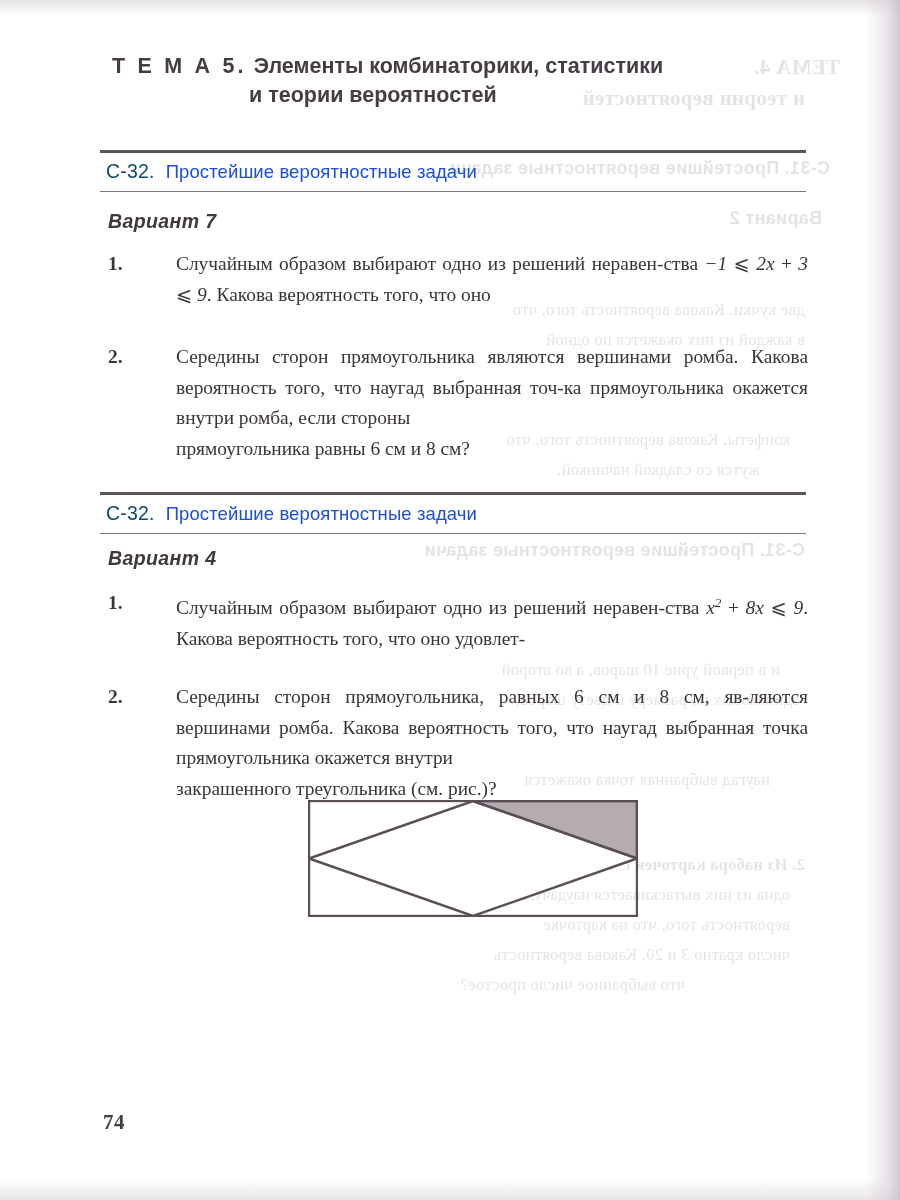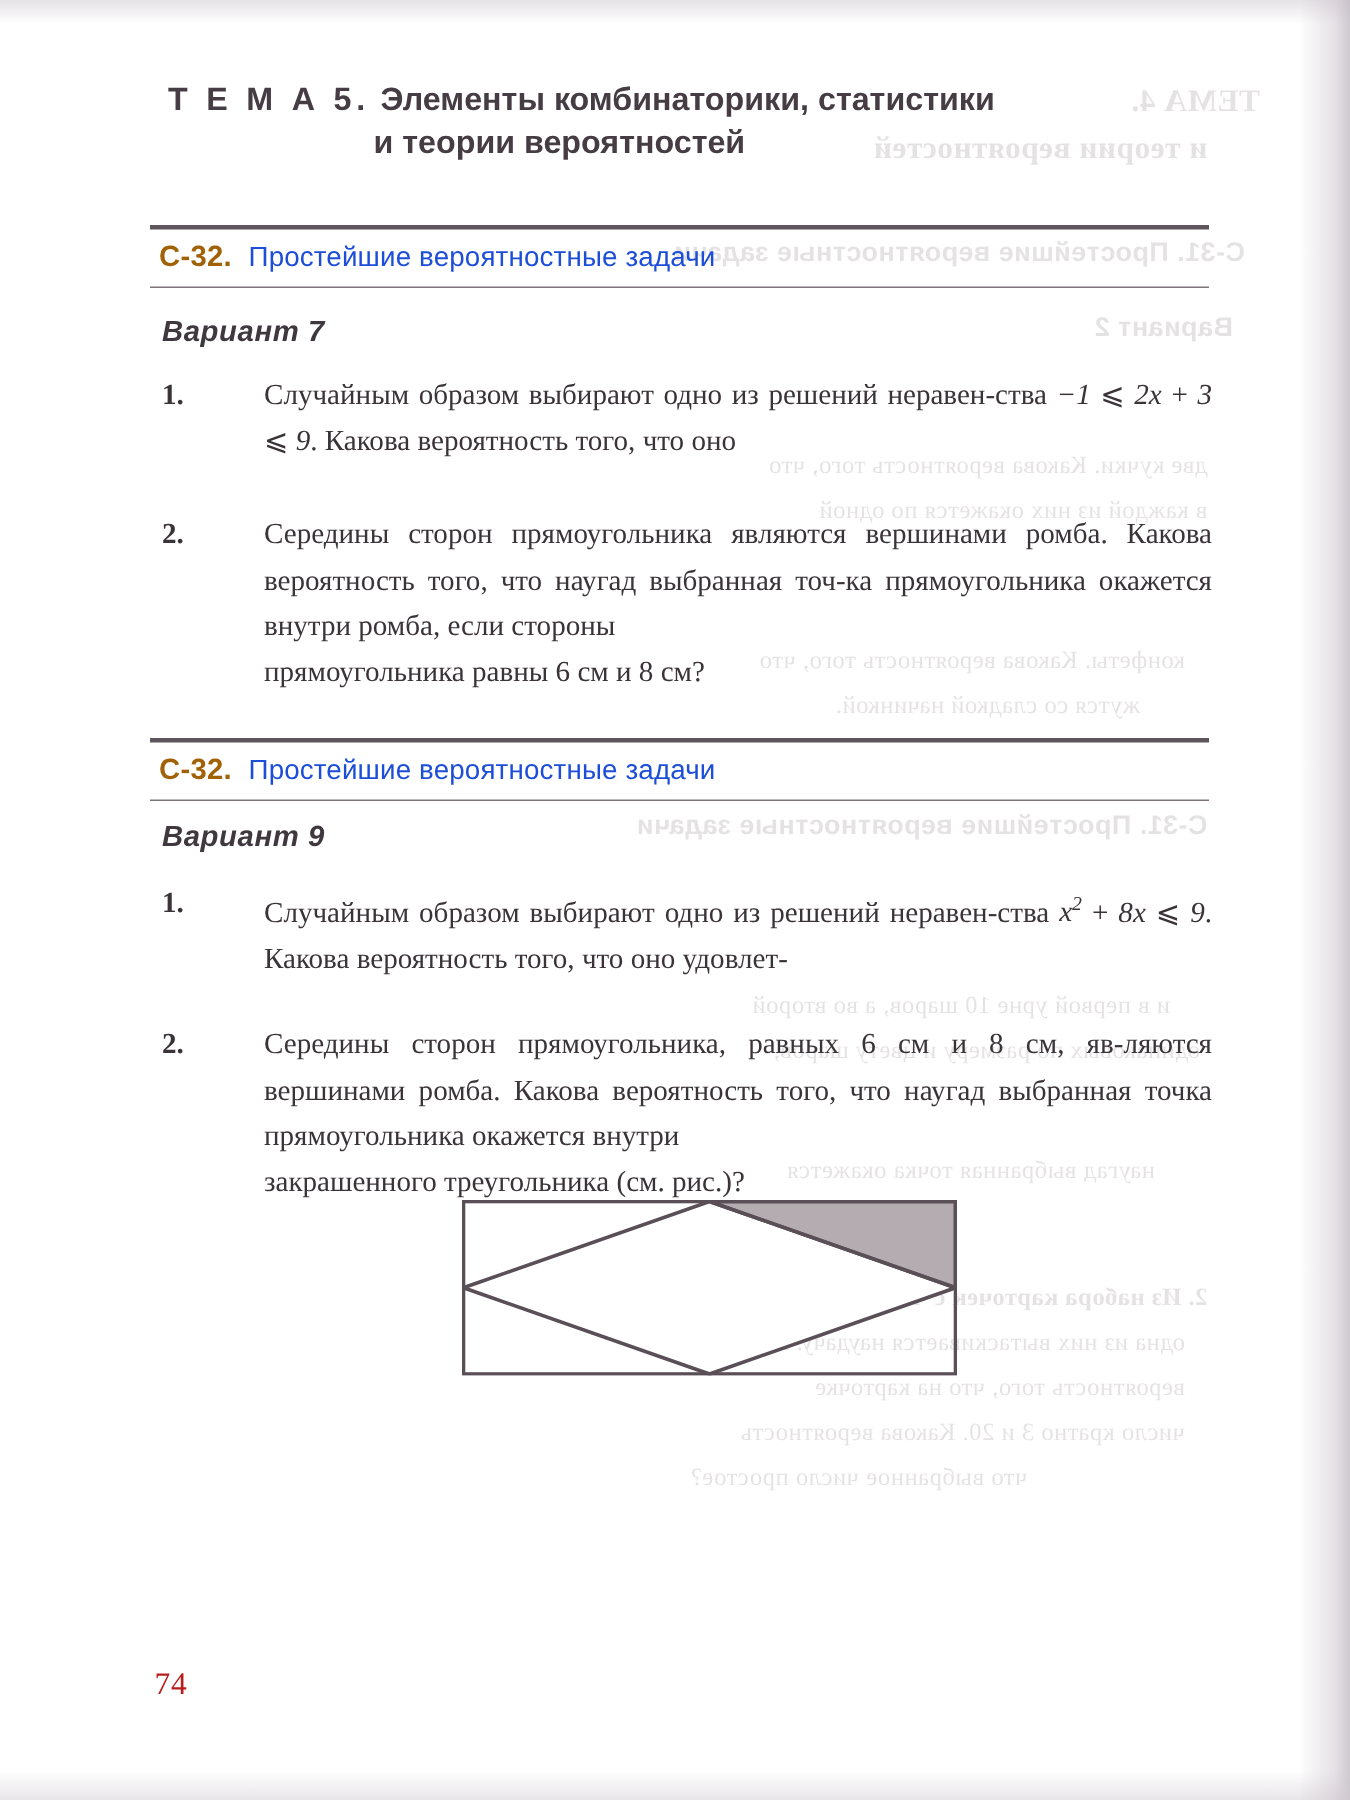--- a/index.html
+++ b/index.html
@@ -109,23 +109,23 @@
     background: #7d747b;
     width: 100%;
   }
   .section-head-inner {
     display: flex;
     align-items: baseline;
     padding: 7px 0 8px 6px;
     font-family: "Liberation Sans", "DejaVu Sans", sans-serif;
   }
   .section-code {
-    font-weight: bold;
+    font-weight: normal;
     font-size: 19.5px;
-    color: #a16207;
+    color: #0c4a6e;
     margin-right: 11px;
     letter-spacing: 0.2px;
   }
   .section-title {
     font-size: 18.5px;
     color: #1d4ed8;
     letter-spacing: 0.1px;
   }
 
   .variant {
@@ -185,23 +185,23 @@
     top: 800px;
     width: 330px;
     height: 117px;
   }
 
   
   #page-number {
     position: absolute;
     left: 103px;
     top: 1110px;
-    font-weight: normal;
+    font-weight: bold;
     font-size: 21px;
-    color: #b91c1c;
+    color: #404040;
     letter-spacing: 0.5px;
   }
 </style>
 </head>
 <body>
 
 <div id="bleed-layer">
   <div class="bleed-line big" style="left:60px;  top:55px;">ТЕМА 4.</div>
   <div class="bleed-line big" style="left:95px;  top:86px;">и теории вероятностей</div>
   <div class="bleed-line hdr" style="left:70px;  top:158px;">С-31. Простейшие вероятностные задачи</div>
@@ -251,21 +251,21 @@
 
   <div class="section-head" style="top:492px;">
     <div class="rule-top"></div>
     <div class="section-head-inner">
       <span class="section-code">С-32.</span>
       <span class="section-title">Простейшие вероятностные задачи</span>
     </div>
     <div class="rule-bottom"></div>
   </div>
 
-  <div class="variant" style="top:547px;">Вариант 9</div>
+  <div class="variant" style="top:547px;">Вариант 4</div>
 
   <div class="problem" style="top:588px;">
     <span class="num">1.</span>
     <span class="body">Случайным образом выбирают одно из решений неравен-ства <span class="mv">x<span class="sup">2</span></span> <span class="op">+</span> <span class="mv">8x</span> ⩽ <span class="mv">9</span>. Какова вероятность того, что оно удовлет-</span>
   </div>
 
   <div class="problem" style="top:682px;">
     <span class="num">2.</span>
     <span class="body">Середины сторон прямоугольника, равных 6 см и 8 см, яв-ляются вершинами ромба. Какова вероятность того, что наугад выбранная точка прямоугольника окажется внутри <span class="lastline">закрашенного треугольника (см. рис.)?</span></span>
   </div>

